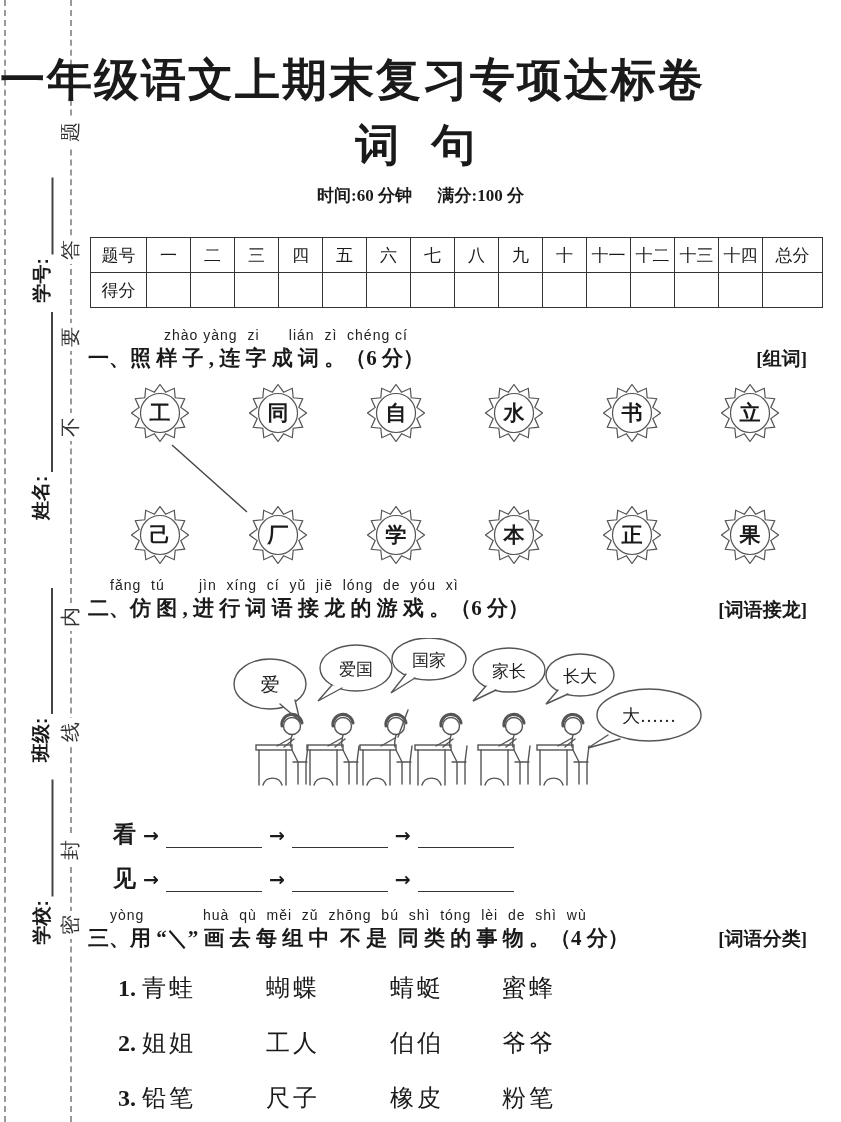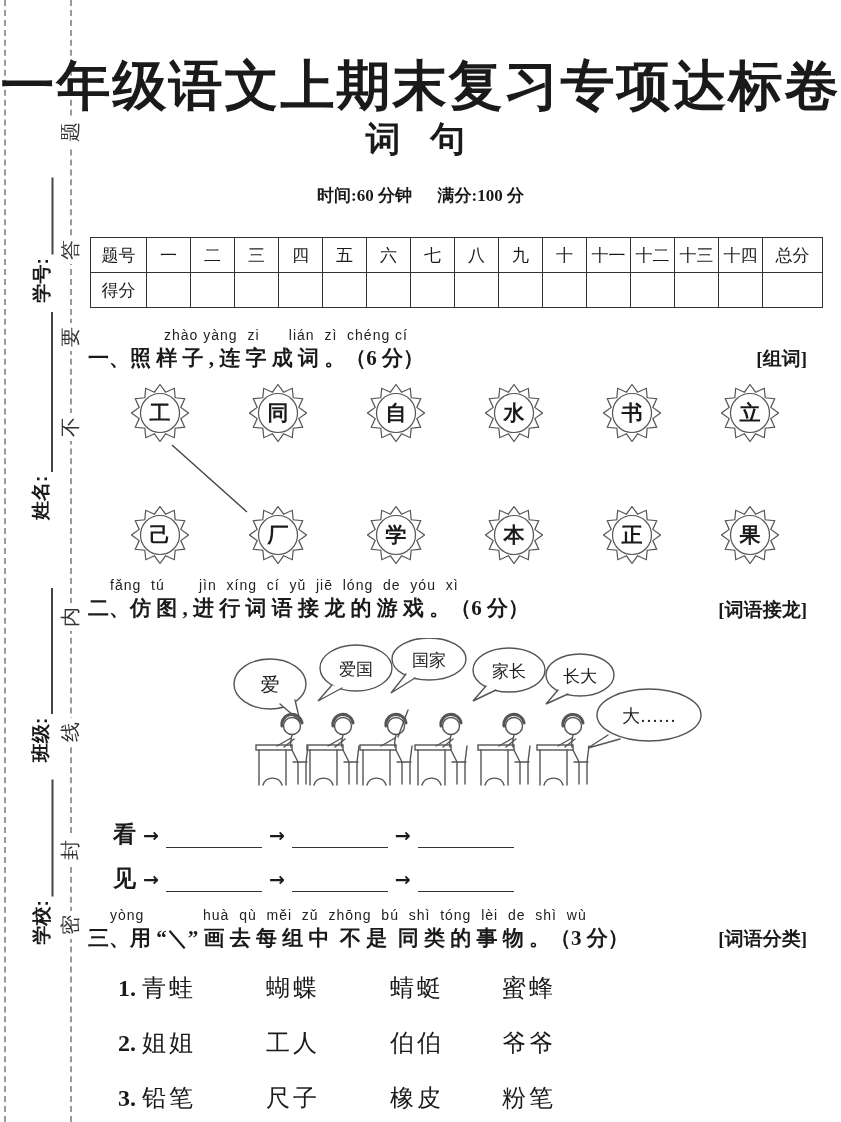--- a/index.html
+++ b/index.html
@@ -21,25 +21,25 @@
   .side-field{
     position:absolute;height:26px;display:flex;align-items:flex-end;gap:4px;
     transform:rotate(-90deg);
     font-family:"Liberation Sans","DejaVu Sans",sans-serif;
   }
   .side-field .lbl{font-size:19px;font-weight:600;white-space:nowrap;line-height:24px;}
   .side-field .wline{flex:1;border-bottom:2px solid #444;height:20px;}
 
   
   .page-title{
-    left:0;right:0;top:50px;text-align:center;font-size:54px;font-weight:900;
+    left:0;right:0;top:50px;font-size:45px;font-weight:900;
     font-family:"Liberation Sans","DejaVu Sans",sans-serif;letter-spacing:2px;white-space:nowrap;
   }
   .page-subtitle{
-    left:0;right:0;top:116px;text-align:center;font-size:35px;font-weight:900;
+    left:0;right:0;top:116px;text-align:center;font-size:44px;font-weight:900;
     font-family:"Liberation Sans","DejaVu Sans",sans-serif;letter-spacing:10px;
   }
   .page-meta{
     left:0;right:0;top:184px;text-align:center;font-size:17px;font-weight:700;
     white-space:pre;
   }
 
   
   table.score{
     position:absolute;left:90px;top:237px;border-collapse:collapse;table-layout:fixed;
@@ -387,21 +387,21 @@
     <span class="arr">→</span>
     <span class="bline"></span>
     <span class="arr">→</span>
     <span class="bline"></span>
     <span class="arr">→</span>
     <span class="bline"></span>
   </div>
 </div>
 
 <div class="abs pinyin" style="left:110px;top:907px;">yòng            huà  qù  měi  zǔ  zhōng  bú  shì  tóng  lèi  de  shì  wù</div>
-<div class="abs q-head" style="left:88px;top:924px;">三、用 “＼” 画 去 每 组 中  不 是  同 类 的 事 物 。（3 分）</div>
+<div class="abs q-head" style="left:88px;top:924px;">三、用 “＼” 画 去 每 组 中  不 是  同 类 的 事 物 。（4 分）</div>
 <div class="abs q-tag" style="right:34px;top:926px;">[词语分类]</div>
 <div class="abs" style="left:118px;top:972px;width:560px;" id="q3-rows">
     <div class="word-row">
       <span><span class="num">1.</span><span class="word">青蛙</span></span>
       <span class="word">蝴蝶</span>
       <span class="word">蜻蜓</span>
       <span class="word">蜜蜂</span>
     </div>
     <div class="word-row">
       <span><span class="num">2.</span><span class="word">姐姐</span></span>

